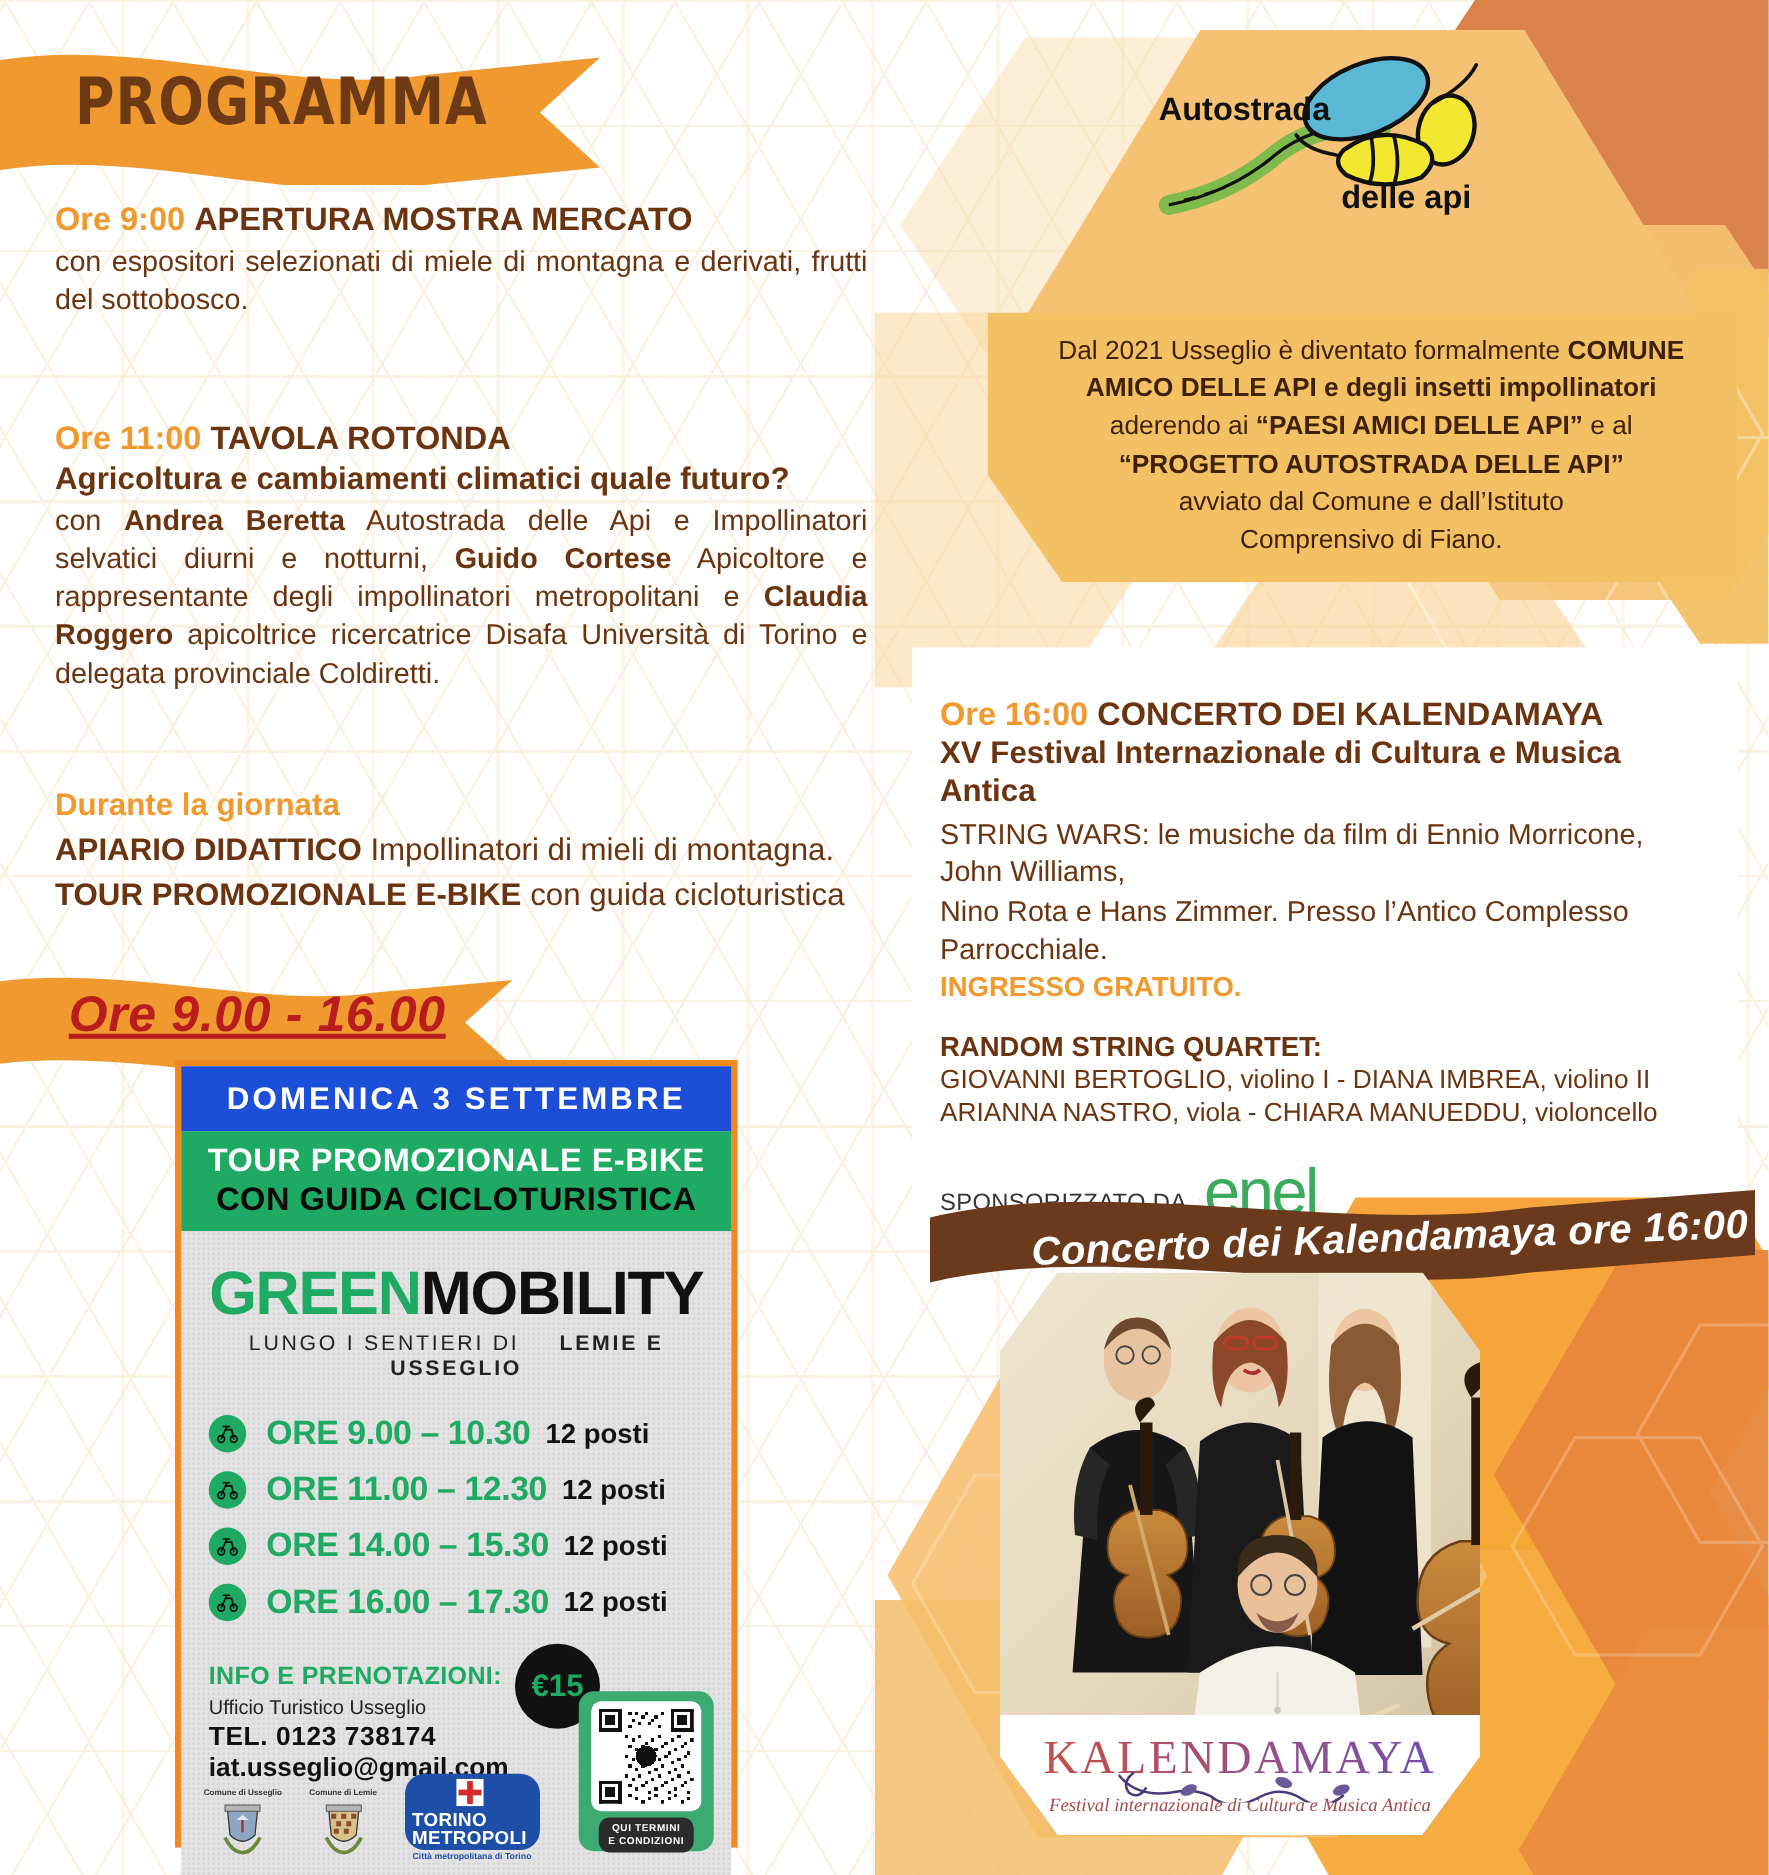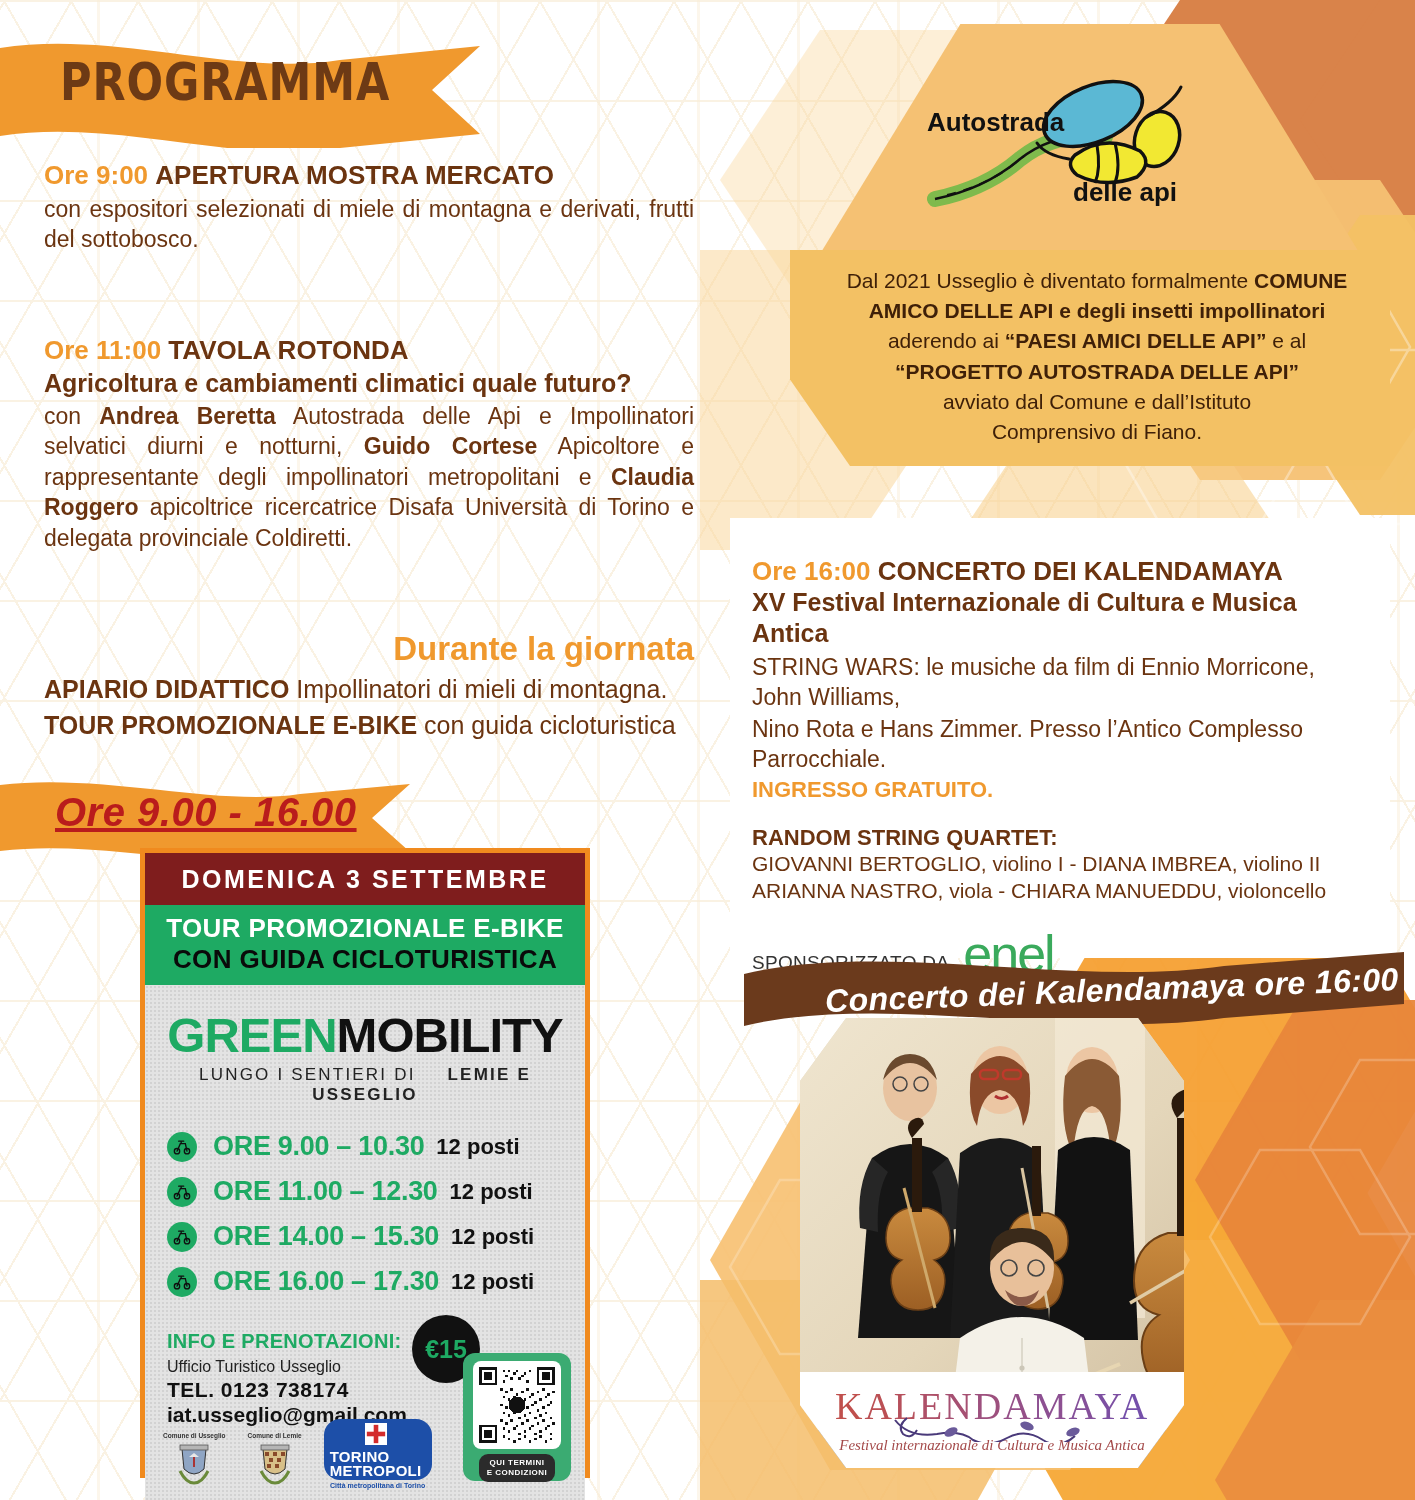--- a/index.html
+++ b/index.html
@@ -49,39 +49,39 @@
 
   .prog { position: absolute; left: 44px; width: 650px; }
   .p-time { color: #f0992e; font-weight: 700; }
   .p-head { color: #6b3410; font-weight: 700; }
   .p-line1 { font-size: 26px; line-height: 1.18; margin-bottom: 2px; }
   .p-line2 { font-size: 25px; line-height: 1.2; color:#6b3410; font-weight:700; }
   .p-body {
     font-size: 23px; line-height: 1.33; color: #6b3410;
     text-align: justify; margin-top: 3px;
   }
-  .p-sub { font-size:33px; color:#f0992e; font-weight:700;text-align:right; }
+  .p-sub { font-size:25px; color:#f0992e; font-weight:700; }
 
   
   .ribbon2 { position: absolute; left: -20px; top: 778px; width: 430px; height: 82px; }
   .ribbon2-title {
     position: absolute; left: 55px; top: 790px;
     font-size: 40px; font-weight: 700; font-style: italic;
     color: #b91c1c; letter-spacing: .5px; text-decoration: underline;
   }
 
   
   .flyer {
     position: absolute; left: 140px; top: 848px;
     width: 450px; height: 630px;
     background: #e2e2e2;
     border: 5px solid #f08a1e;
   }
   .flyer-date {
-    background: #7f1d1d; color: #fff;
+    background: #1d4ed8; color: #fff;
     font-size: 25px; font-weight: 700; letter-spacing: 2.5px;
     text-align: center; padding: 12px 0 11px;
   }
   .flyer-green {
     background: #1eaa63; padding: 8px 0 10px; text-align: center;
   }
   .fg1 { color:#fff; font-size:26px; font-weight:800; letter-spacing:.4px; }
   .fg2 { color:#0a0a0a; font-size:26px; font-weight:800; letter-spacing:.4px; }
   .flyer-body {
     background:#e3e3e3; padding: 22px 0 0 0; position:relative; height:520px;
@@ -137,21 +137,21 @@
     display:flex; align-items:center; gap:5px;flex-direction:column;
   }
   .tm-text { color:#fff; font-size:15px; font-weight:800; line-height:.95; letter-spacing:.3px;}
   .tm-cap { font-size:7px; color:#1d4fa8; font-weight:700; text-align:center; margin-top:2px;}
 
   
   .logo-hex {
     position:absolute; left: 820px; top: 24px; width: 540px; height: 230px;
     background:#f5c173;
     clip-path: polygon(26% 0%, 74% 0%, 100% 100%, 0% 100%);
-    display:flex; align-items:center; justify-content:center;
+    display:flex; align-items:flex-start; justify-content:center;
   }
   .api-logo { position:relative; width: 330px; height: 160px; }
   .api-t1 { position:absolute; left:2px; top:48px; font-size:26px; font-weight:700; color:#111;}
   .api-t2 { position:absolute; left:148px; top:118px; font-size:26px; font-weight:700; color:#111;}
 
   .amico-panel {
     position: absolute; left: 790px; top: 250px; width: 600px; height: 216px;
     background: #f3c164;
     clip-path: polygon(0% 0%, 100% 0%, 100% 100%, 10% 100%, 0% 60%);
     padding: 16px 34px 0 48px; text-align:center;

